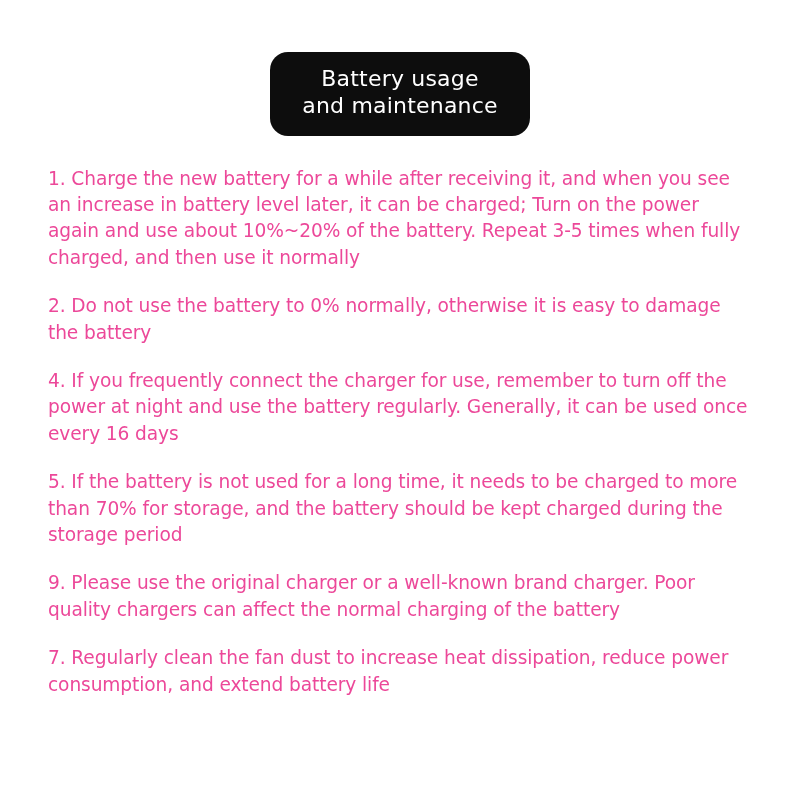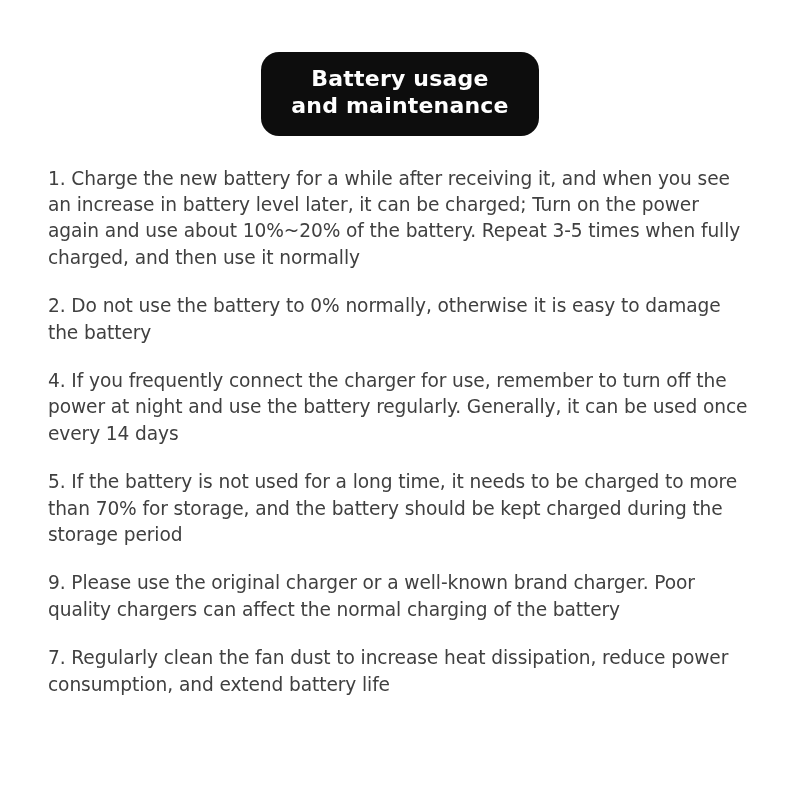--- a/index.html
+++ b/index.html
@@ -24,38 +24,38 @@
     display: flex;
     justify-content: center;
     padding-top: 52px;
   }
   .title-badge {
     background: #0d0d0d;
     color: #ffffff;
     border-radius: 18px;
     padding: 14px 30px 16px 30px;
     text-align: center;
-    font-weight: bold;
+    font-weight: normal;
     font-size: 22px;
     line-height: 1.22;
     letter-spacing: 0.2px;
     min-width: 200px;
   }
   .title-badge .line {
     display: block;
     white-space: nowrap;
   }
   .content {
     padding: 30px 48px 0 48px;
   }
   .para {
     font-size: 18.6px;
     line-height: 1.42;
     margin: 0 0 22px 0;
-    color: #404040;
+    color: #ec4899;
     letter-spacing: -0.1px;
   }
   .para:last-child {
     margin-bottom: 8px;
   }
 </style>
 </head>
 <body>
 
 <div class="page">
@@ -63,19 +63,19 @@
   <div class="title-wrap">
     <div class="title-badge">
       <span class="line">Battery usage</span>
       <span class="line">and maintenance</span>
     </div>
   </div>
 
   <div class="content">
     <p class="para">1. Charge the new battery for a while after receiving it, and when you see an increase in battery level later, it can be charged; Turn on the power again and use about 10%~20% of the battery. Repeat 3-5 times when fully charged, and then use it normally</p>
     <p class="para">2. Do not use the battery to 0% normally, otherwise it is easy to damage the battery</p>
-    <p class="para">4. If you frequently connect the charger for use, remember to turn off the power at night and use the battery regularly. Generally, it can be used once every 14 days</p>
+    <p class="para">4. If you frequently connect the charger for use, remember to turn off the power at night and use the battery regularly. Generally, it can be used once every 16 days</p>
     <p class="para">5. If the battery is not used for a long time, it needs to be charged to more than 70% for storage, and the battery should be kept charged during the storage period</p>
     <p class="para">9. Please use the original charger or a well-known brand charger. Poor quality chargers can affect the normal charging of the battery</p>
     <p class="para">7. Regularly clean the fan dust to increase heat dissipation, reduce power consumption, and extend battery life</p>
   </div>
 
 </div>
 
 </body></html>

